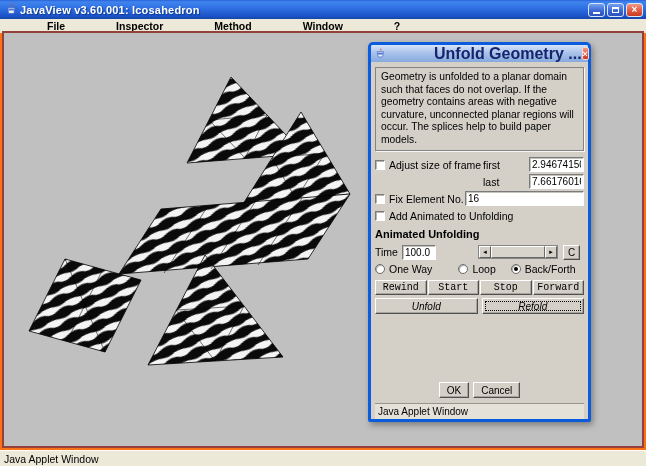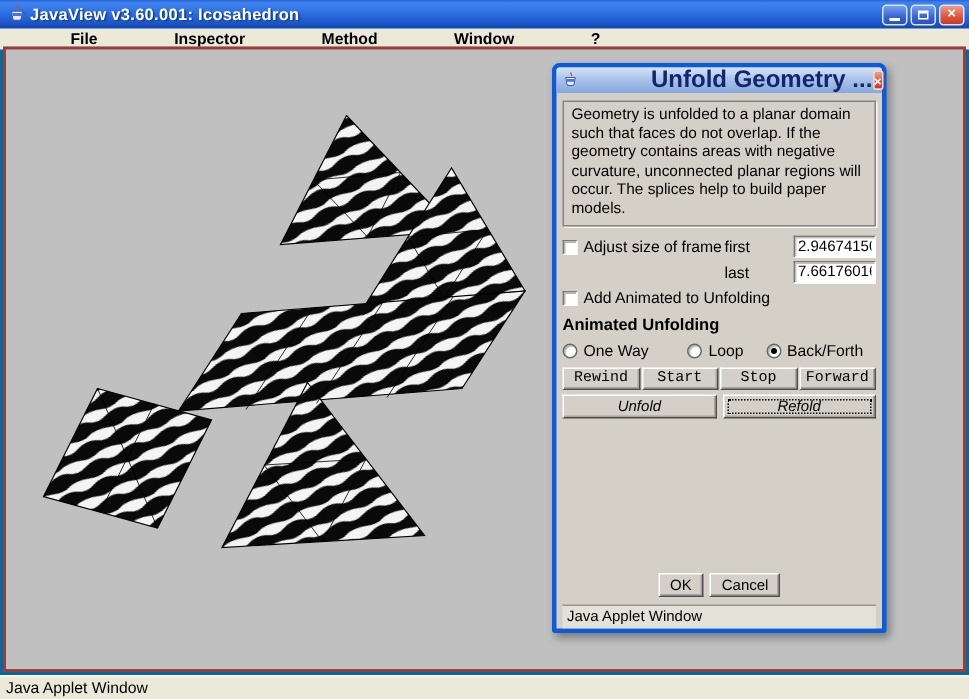--- a/index.html
+++ b/index.html
@@ -1,17 +1,17 @@
 <!DOCTYPE html>
 <html><head>
 <meta charset="utf-8">
 <style>
   * { margin:0; padding:0; box-sizing:border-box; }
   body { background:#555; font-family:"Liberation Sans", sans-serif; }
-  .screen { position:relative; width:646px; height:466px; background:#0369a1; overflow:hidden; }
+  .screen { position:relative; width:646px; height:466px; background:#f97316; overflow:hidden; }
 
   
   .titlebar { height:19px; display:flex; align-items:center; padding:0 3px;
     background:linear-gradient(180deg,#2a63d8 0%,#3f84ee 10%,#2e6fe2 45%,#1b52c8 85%,#1445a8 100%); }
   .app-icon { width:13px; height:13px; margin:0 2px; flex:none; }
   .title-text { flex:1; color:#fff; font-size:11px; font-weight:bold; letter-spacing:.2px;
     text-shadow:1px 1px 1px #123a8a; white-space:nowrap; overflow:hidden; }
   .winbtns { display:flex; gap:2px; }
   .wbtn { width:17px; height:14px; border-radius:3px; border:1px solid #d8e6fa;
     display:flex; align-items:center; justify-content:center; color:#fff; font-size:9px; }
@@ -195,30 +195,47 @@
         <span class="flabel w-first">first</span>
         <input class="tf num" value="2.946741503" style="">
       </div>
 
       <div class="row">
         <span class="spacer-adjust"></span>
         <span class="flabel w-first">last</span>
         <input class="tf num" value="7.661760162" style="">
       </div>
 
+      <div class="row">
+        <span class="cb-group w-fix">
+          <span class="cb"></span>
+          <span class="cb-label">Fix Element No.</span>
+        </span>
+        <input class="tf num" value="16" style="">
+      </div>
 
       <div class="row">
         <span class="cb-group">
           <span class="cb"></span>
           <span class="cb-label">Add Animated to Unfolding</span>
         </span>
       </div>
 
       <div class="section-h">Animated Unfolding</div>
 
+      <div class="time-row">
+        <span class="time-label">Time</span>
+        <input class="tf time" value="100.0" style="">
+        <span class="scrollbar">
+          <span class="sb-btn">◂</span>
+          <span class="sb-thumb"></span>
+          <span class="sb-btn">▸</span>
+        </span>
+        <button class="jbtn cbtn">C</button>
+      </div>
 
       <div class="radio-row">
         <span class="radio-item">
           <span class="radio"></span>
           <span>One Way</span>
         </span>
         <span class="radio-item pos-loop">
           <span class="radio"></span>
           <span>Loop</span>
         </span>

